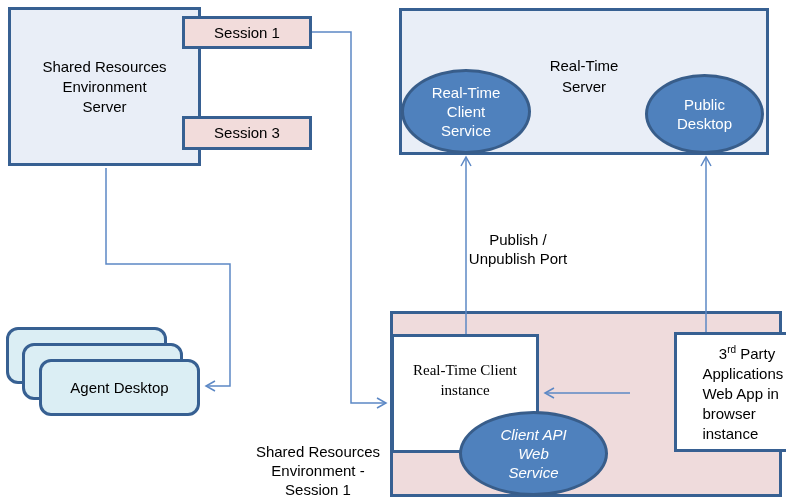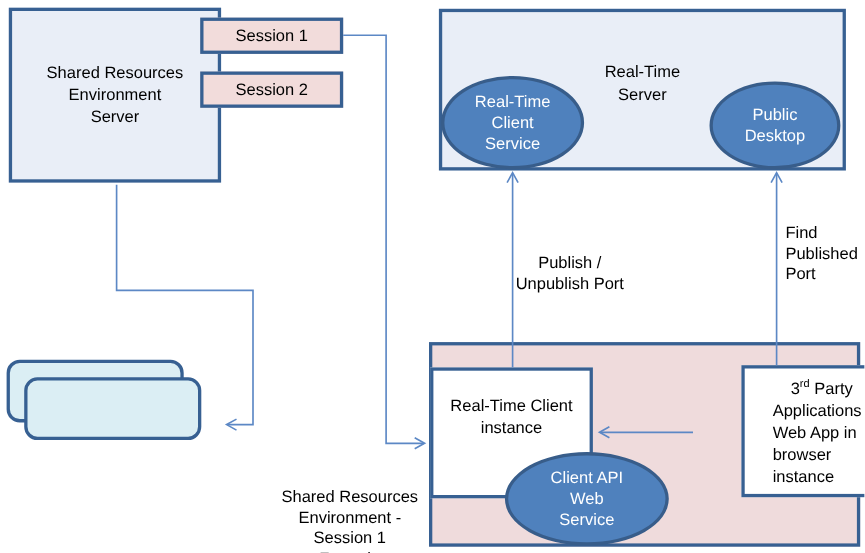--- a/index.html
+++ b/index.html
@@ -42,67 +42,67 @@
 
   <div class="box fill-blue z1" style="left:8px;top:7px;width:193px;height:159px;">
     <div class="txt">Shared Resources
 Environment
 Server</div>
   </div>
 
   <div class="box fill-pink z2" style="left:182px;top:16px;width:130px;height:33px;">
     <div class="txt">Session 1</div>
   </div>
-  <div class="box fill-pink z2" style="left:182px;top:65px;width:130px;height:33px;">
-    <div class="txt">Session 2</div>
+  <div class="box fill-pink z2" style="left:182px;top:116px;width:130px;height:34px;">
+    <div class="txt">Session 3</div>
   </div>
 
   <div class="box fill-blue z1" style="left:399px;top:8px;width:370px;height:147px;">
     <div class="rt-title">Real-Time
 Server</div>
   </div>
   <div class="ellipse z2" style="left:401px;top:69px;width:130px;height:85px;">
     <div class="txt">Real-Time
 Client
 Service</div>
   </div>
   <div class="ellipse z2" style="left:645px;top:74px;width:119px;height:80px;">
     <div class="txt">Public
 Desktop</div>
   </div>
 
   <div class="box fill-desk rounded z1" style="left:6px;top:327px;width:161px;height:57px;"></div>
   <div class="box fill-desk rounded z2" style="left:22px;top:343px;width:161px;height:57px;"></div>
+  <div class="box fill-desk rounded z3" style="left:39px;top:359px;width:161px;height:57px;">
+    <div class="txt">Agent Desktop</div>
+  </div>
 
   <div class="box fill-pinkbig z1" style="left:390px;top:311px;width:392px;height:186px;"></div>
 
   <div class="box fill-white z2" style="left:391px;top:334px;width:148px;height:119px;">
-    <div class="txt" style="margin-bottom:28px;">Real-Time Client
+    <div class="txt" style="margin-bottom:28px;font-family:Liberation Serif, serif;">Real-Time Client
 instance</div>
   </div>
 
   <div class="box fill-white z2" style="left:630px;top:332px;width:146px;height:120px;flex-direction:column;margin-left:44px;">
     <div class="tp-first"><span>3</span><sup>rd</sup><span> Party</span></div>
     <div class="tp-lines">Applications /
 Web App in
 browser
 instance</div>
   </div>
 
-  <div class="ellipse z3" style="left:459px;top:411px;width:149px;height:85px;">
+  <div class="ellipse z3" style="left:459px;top:411px;width:149px;height:85px;font-style:italic;">
     <div class="txt">Client API
 Web
 Service</div>
   </div>
 
   <div class="label center" style="left:438px;top:202px;width:160px;">Publish /
 Unpublish Port</div>
-  <div class="label" style="left:714px;top:202px;width:72px;">Find
-Published
-Port</div>
   <div class="label center" style="left:542px;top:366px;width:76px;">Invoke</div>
   <div class="label center" style="left:243px;top:414px;width:150px;">Shared Resources
 Environment -
 Session 1
 Zoom-in</div>
 
   <svg class="overlay" width="786" height="503" viewBox="0 0 786 503">
     <g stroke="#5C88C5" stroke-width="1.5" fill="none">
 
       <polyline points="312,32 351,32 351,403 385,403"></polyline>

